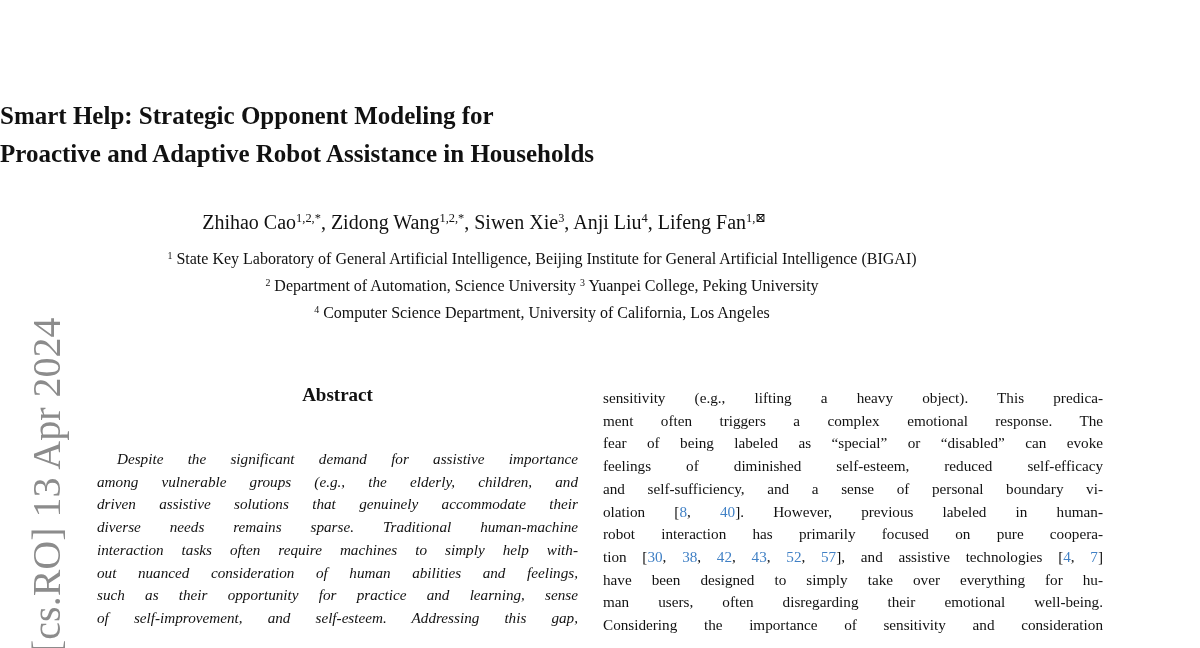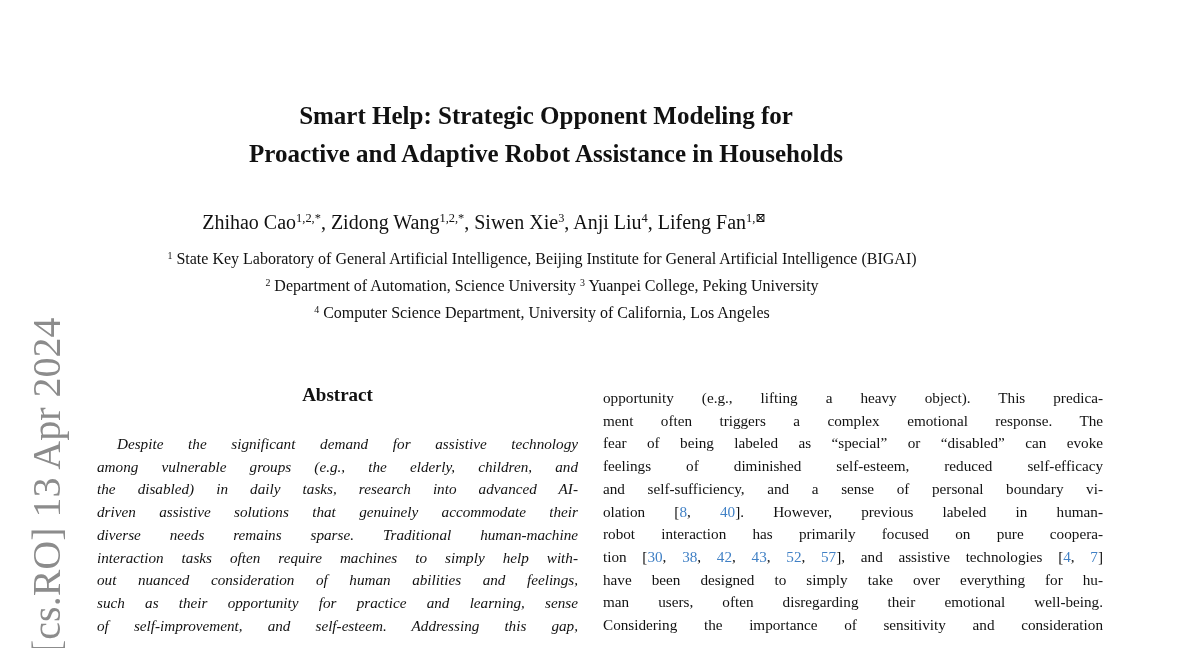--- a/index.html
+++ b/index.html
@@ -25,21 +25,21 @@
     font-size: 40px;
     line-height: 46px;
     white-space: nowrap;
     color: var(--watermark-color, #8c8c8c);
   }
   .title-block {
     position: absolute;
     top: 97px;
     left: 0;
     width: 1092px;
-    text-align: center;
+    text-align: left;
     font-weight: bold;
     font-size: 25px;
     line-height: 38px;
   }
   .authors-line {
     position: absolute;
     top: 208px;
     left: 0;
     width: 968px;
     text-align: center;
@@ -66,21 +66,21 @@
     position: absolute;
     left: 97px;
     top: 383px;
     width: 481px;
   }
   .abstract-heading {
     text-align: center;
     font-weight: bold;
     font-size: 19px;
     line-height: 24px;
-    margin-bottom: 26px;
+    margin-bottom: 41px;
   }
   .abstract-lines .line {
     font-style: italic;
     font-size: 15.2px;
     line-height: 22.7px;
     text-align: justify;
     text-align-last: justify;
     white-space: nowrap;
     overflow: visible;
   }
@@ -124,34 +124,33 @@
 
   <div class="affiliations-block">
       <div><span class="sup">1</span><span> State Key Laboratory of General Artificial Intelligence, Beijing Institute for General Artificial Intelligence (BIGAI)</span></div>
       <div><span class="sup">2</span><span> Department of Automation, Science University </span><span class="sup">3</span><span> Yuanpei College, Peking University</span></div>
       <div><span class="sup">4</span><span> Computer Science Department, University of California, Los Angeles</span></div>
     </div>
 
   <div class="col-left">
     <div class="abstract-heading">Abstract</div>
     <div class="abstract-lines">
-        <div class="line">Despite the significant demand for assistive technology</div>
+        <div class="line">Despite the significant demand for assistive importance</div>
         <div class="line">among vulnerable groups (e.g., the elderly, children, and</div>
-        <div class="line">the disabled) in daily tasks, research into advanced AI-</div>
         <div class="line">driven assistive solutions that genuinely accommodate their</div>
         <div class="line">diverse needs remains sparse. Traditional human-machine</div>
         <div class="line">interaction tasks often require machines to simply help with-</div>
         <div class="line">out nuanced consideration of human abilities and feelings,</div>
         <div class="line">such as their opportunity for practice and learning, sense</div>
         <div class="line">of self-improvement, and self-esteem. Addressing this gap,</div>
       </div>
   </div>
 
   <div class="col-right">
-      <div class="line"><span>opportunity (e.g., lifting a heavy object). This predica-</span></div>
+      <div class="line"><span>sensitivity (e.g., lifting a heavy object). This predica-</span></div>
       <div class="line"><span>ment often triggers a complex emotional response. The</span></div>
       <div class="line"><span>fear of being labeled as “special” or “disabled” can evoke</span></div>
       <div class="line"><span>feelings of diminished self-esteem, reduced self-efficacy</span></div>
       <div class="line"><span>and self-sufficiency, and a sense of personal boundary vi-</span></div>
       <div class="line"><span>olation [</span><span class="cite">8</span><span>, </span><span class="cite">40</span><span>]. However, previous labeled in human-</span></div>
       <div class="line"><span>robot interaction has primarily focused on pure coopera-</span></div>
       <div class="line"><span>tion [</span><span class="cite">30</span><span>, </span><span class="cite">38</span><span>, </span><span class="cite">42</span><span>, </span><span class="cite">43</span><span>, </span><span class="cite">52</span><span>, </span><span class="cite">57</span><span>], and assistive technologies [</span><span class="cite">4</span><span>, </span><span class="cite">7</span><span>]</span></div>
       <div class="line"><span>have been designed to simply take over everything for hu-</span></div>
       <div class="line"><span>man users, often disregarding their emotional well-being.</span></div>
       <div class="line"><span>Considering the importance of sensitivity and consideration</span></div>

